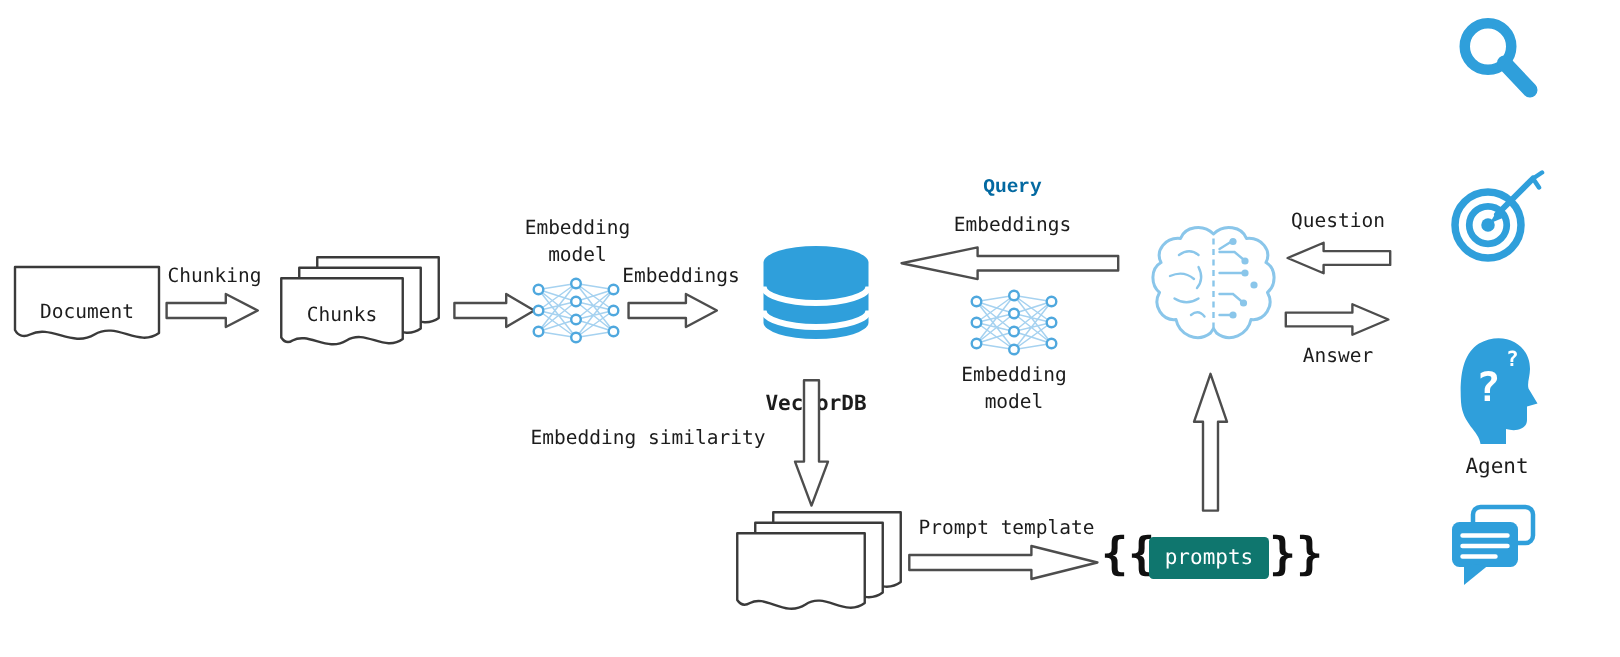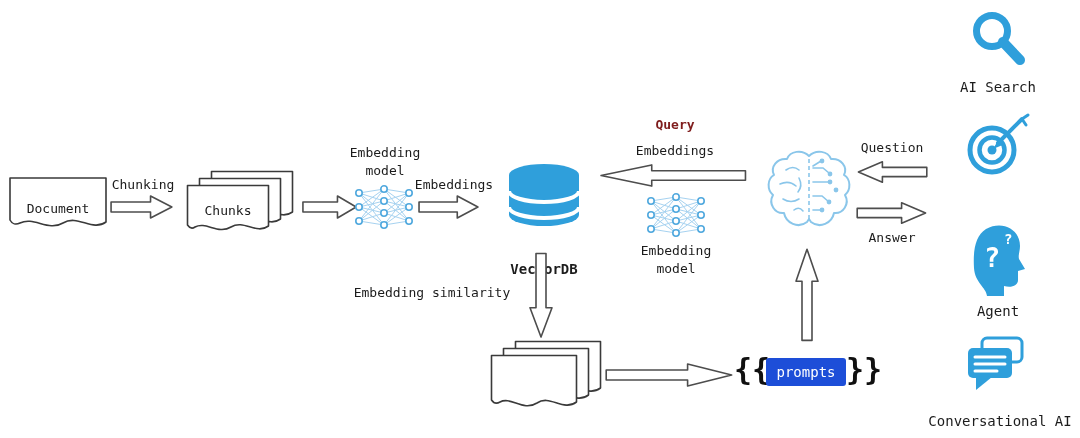--- a/index.html
+++ b/index.html
@@ -1,29 +1,29 @@
 <!DOCTYPE html>
 <html><head>
 <meta charset="utf-8">
 <style>
   html,body{margin:0;padding:0;background:#fff;}
   .canvas{position:relative;width:1080px;height:438px;background:#fff;overflow:hidden;
           font-family:"DejaVu Sans Mono",monospace;}
   .abs{position:absolute;}
   .lbl{position:absolute;font-size:13px;line-height:1.4;color:#1c1c1c;text-align:center;
        white-space:pre-line;}
-  .lbl.purple{color:#7f1d1d;font-weight:700;}
+  .lbl.purple{color:#0369a1;font-weight:700;font-family:Liberation Mono, monospace;}
   .lbl.right{text-align:center;}
   .lbl.big{font-size:14px;}
   .lbl.bold{font-weight:700;}
   .arrow polygon{fill:#ffffff;stroke:#4d4d4d;stroke-width:1.6;stroke-linejoin:round;
                  vector-effect:non-scaling-stroke;}
   .page path{fill:#ffffff;stroke:#3a3a3a;stroke-width:1.6;stroke-linejoin:round;}
   .brace{position:absolute;font-size:30px;font-weight:600;color:#101010;}
-  .prompts-box{position:absolute;background:#1d4ed8;color:#fff;font-size:14px;
+  .prompts-box{position:absolute;background:#0f766e;color:#fff;font-size:14px;
                display:flex;align-items:center;justify-content:center;border-radius:3px;}
 </style>
 </head>
 <body>
 
 <div class="canvas">
 
   <svg class="abs page" style="left:8px;top:176px;" width="100" height="62" viewBox="0 0 100 62">
     <path d="M2,2 H98 V46 C84,56 70,38 55,47 C40,56 26,40 12,47 C8,49 4,48 2,44 Z"></path>
   </svg>
@@ -138,21 +138,20 @@
   </svg>
   <svg class="abs arrow" style="left:856px;top:201px;" width="72" height="24" viewBox="0 0 60 26" preserveAspectRatio="none">
     <polygon points="1,8 38,8 38,2 58,13 38,24 38,18 1,18"></polygon>
   </svg>
   <div class="lbl" style="left:856px;top:229px;width:72px;">Answer</div>
 
   <svg class="abs" style="left:967px;top:8px;" width="62" height="62" viewBox="0 0 62 62">
     <circle cx="25" cy="23" r="15.5" fill="none" stroke="#2F9FDB" stroke-width="7"></circle>
     <path d="M36,34 L53,52" stroke="#2F9FDB" stroke-width="10" stroke-linecap="round"></path>
   </svg>
-  <div class="lbl big" style="left:942px;top:78px;width:112px;">AI Search</div>
 
   <svg class="abs" style="left:964px;top:112px;" width="66" height="66" viewBox="0 0 66 66">
     <circle cx="28" cy="38" r="22" fill="none" stroke="#2F9FDB" stroke-width="5"></circle>
     <circle cx="28" cy="38" r="12.5" fill="none" stroke="#2F9FDB" stroke-width="4.5"></circle>
     <circle cx="28" cy="38" r="4.5" fill="#2F9FDB"></circle>
     <path d="M58,7 L34,31" stroke="#2F9FDB" stroke-width="4" stroke-linecap="round"></path>
     <polygon points="29,37 35,27 41,32" fill="#2F9FDB"></polygon>
     <path d="M58,7 l6,-4 M58,7 l4,6" stroke="#2F9FDB" stroke-width="3" stroke-linecap="round"></path>
   </svg>
 
@@ -162,39 +161,39 @@
     <text x="42" y="24" font-size="14" font-weight="bold" fill="#ffffff" font-family="DejaVu Sans Mono, monospace">?</text>
   </svg>
   <div class="lbl big" style="left:952px;top:302px;width:92px;">Agent</div>
 
   <svg class="abs" style="left:966px;top:336px;" width="60" height="56" viewBox="0 0 60 56">
     <rect x="16" y="2" width="40" height="24" rx="5" fill="none" stroke="#2F9FDB" stroke-width="3"></rect>
     <rect x="2" y="12" width="44" height="30" rx="5" fill="#2F9FDB"></rect>
     <polygon points="10,40 10,54 26,41" fill="#2F9FDB"></polygon>
     <path d="M9,21 H39 M9,28 H39 M9,35 H31" stroke="#fff" stroke-width="3" stroke-linecap="round"></path>
   </svg>
-  <div class="lbl big" style="left:928px;top:412px;width:144px;">Conversational AI</div>
 
   <svg class="abs arrow" style="left:528px;top:252px;" width="26" height="88" viewBox="0 0 26 60" preserveAspectRatio="none">
     <polygon points="8,1 18,1 18,38 24,38 13,58 2,38 8,38"></polygon>
   </svg>
   <div class="lbl right" style="left:352px;top:284px;width:160px;">Embedding similarity</div>
 
   <svg class="abs page" style="left:490px;top:340px;" width="114" height="86" viewBox="0 0 114 86">
     <g transform="translate(24,0)">
         <path d="M1.5,1.5 H86.5 V48 C73,58 60,40 47,49 C33,58 21,42 10,48 C6.5,50 3.5,49 1.5,46 Z"></path>
       </g>
     <g transform="translate(12,7)">
         <path d="M1.5,1.5 H86.5 V48 C73,58 60,40 47,49 C33,58 21,42 10,48 C6.5,50 3.5,49 1.5,46 Z"></path>
       </g>
     <g transform="translate(0,14)">
         <path d="M1.5,1.5 H86.5 V48 C73,58 60,40 47,49 C33,58 21,42 10,48 C6.5,50 3.5,49 1.5,46 Z"></path>
       </g>
   </svg>
 
+  <div class="lbl" style="left:608px;top:344px;width:126px;">Prompt template</div>
   <svg class="abs arrow" style="left:604px;top:362px;" width="132" height="26" viewBox="0 0 60 26" preserveAspectRatio="none">
     <polygon points="1,8 38,8 38,2 58,13 38,24 38,18 1,18"></polygon>
   </svg>
 
   <div class="brace" style="left:734px;top:352px;">{{</div>
   <div class="prompts-box" style="left:766px;top:358px;width:80px;height:28px;">prompts</div>
   <div class="brace" style="left:846px;top:352px;">}}</div>
 
   <svg class="abs arrow" style="left:794px;top:246px;" width="26" height="96" viewBox="0 0 26 60" preserveAspectRatio="none">
     <polygon points="8,59 8,22 2,22 13,2 24,22 18,22 18,59"></polygon>

